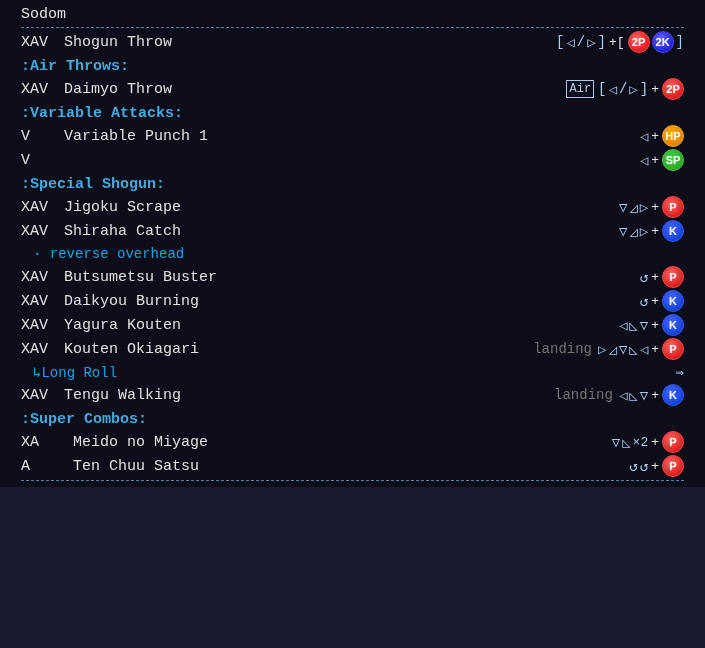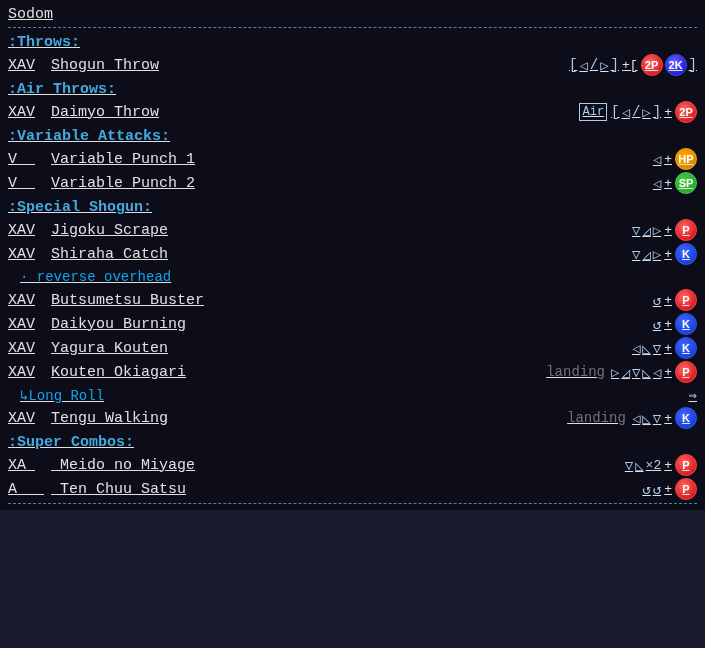--- a/index.html
+++ b/index.html
@@ -7,22 +7,21 @@
       background: #1a1a2e;
       font-family: 'Courier New', Courier, monospace;
       font-size: 15px;
       width: 705px;
       min-height: 648px;
       color: #e0e0e0;
     }
     .container {
       width: 705px;
       background: #0d0d1a;
-      padding: 4px 8px;
-      text-decoration: underline;
+      padding: 4px 21px;
     }
     .title-row {
       color: #e0e0e0;
       font-size: 15px;
       padding: 2px 0;
     }
     .divider {
       border: none;
       border-top: 1px dashed #4488aa;
       margin: 2px 0;
@@ -128,21 +127,20 @@
       font-size: 14px;
     }
   </style>
 </head>
 <body>
 
 <div class="container">
   <div class="title-row">Sodom</div>
   <hr class="divider">
 
-  <div class="section-header">:Throws:</div>
   <div class="move-row">
     <div class="move-left">
       <span class="version">XAV</span>
       <span class="move-name">Shogun Throw</span>
     </div>
     <div class="move-right">
       <span class="bracket">[</span>
       <span class="arrow">◁</span>
       <span class="arrow">/</span>
       <span class="arrow">▷</span>
@@ -180,21 +178,20 @@
     </div>
     <div class="move-right">
       <span class="arrow">◁</span>
       <span class="plus">+</span>
       <span class="btn btn-hp">HP</span>
     </div>
   </div>
   <div class="move-row">
     <div class="move-left">
       <span class="version">V&nbsp;&nbsp;</span>
-      <span class="move-name">Variable Punch 2</span>
     </div>
     <div class="move-right">
       <span class="arrow">◁</span>
       <span class="plus">+</span>
       <span class="btn btn-sp">SP</span>
     </div>
   </div>
 
   <div class="section-header">:Special Shogun:</div>
 

